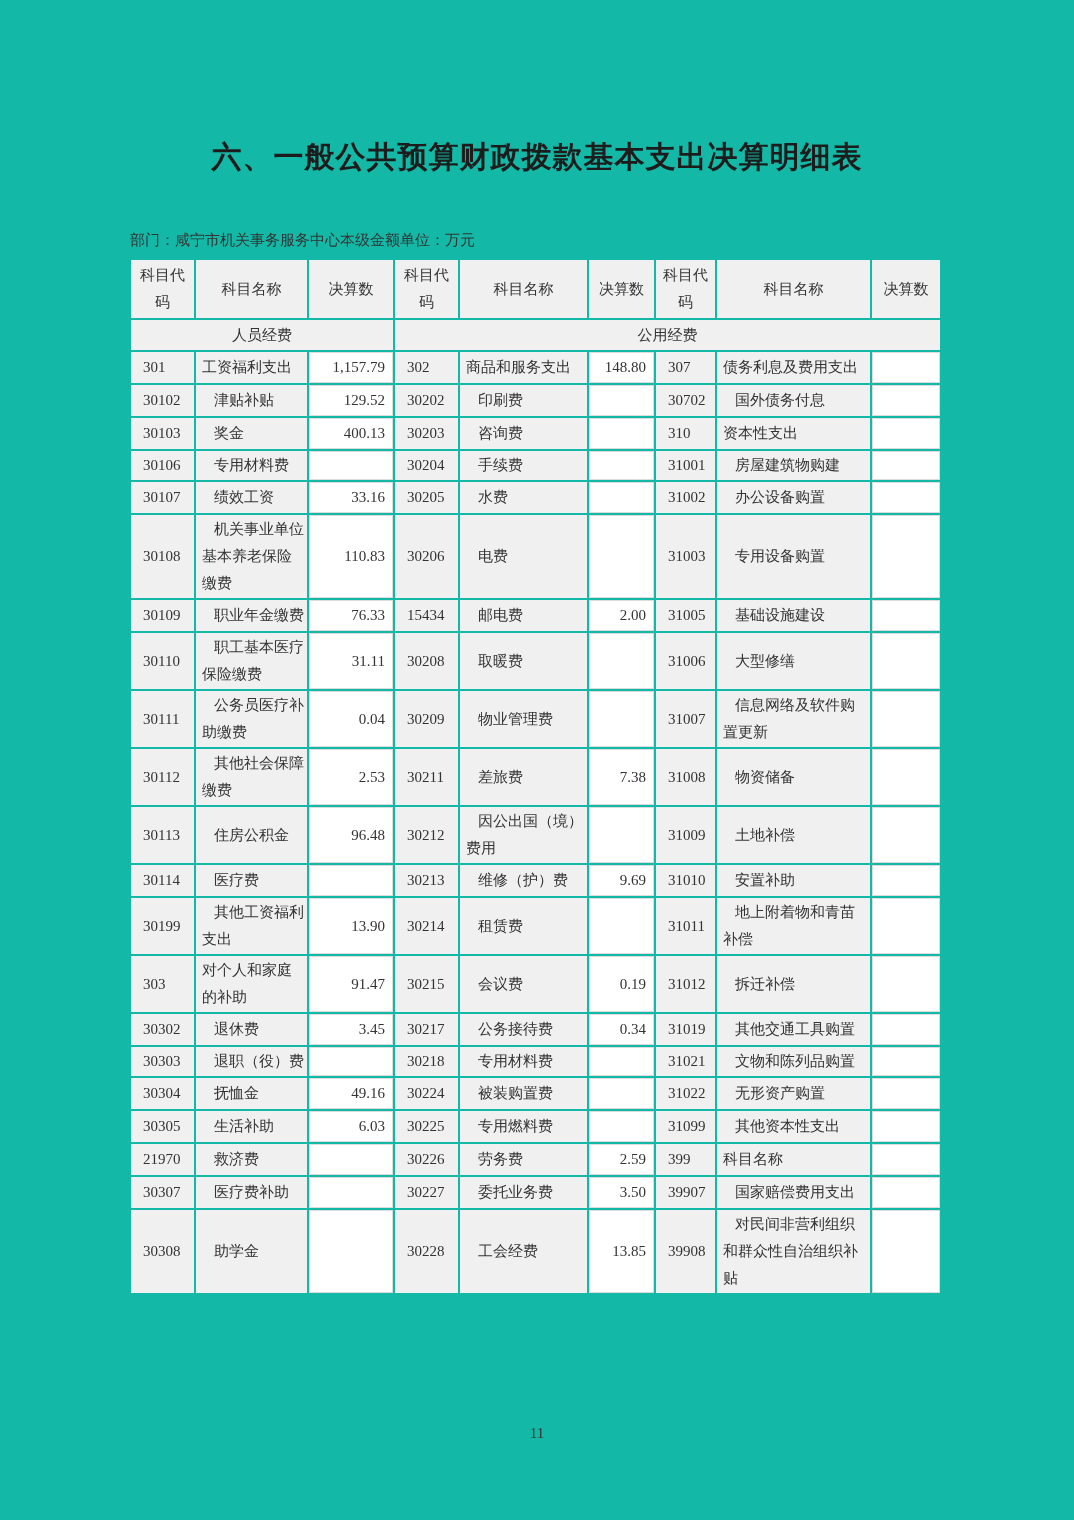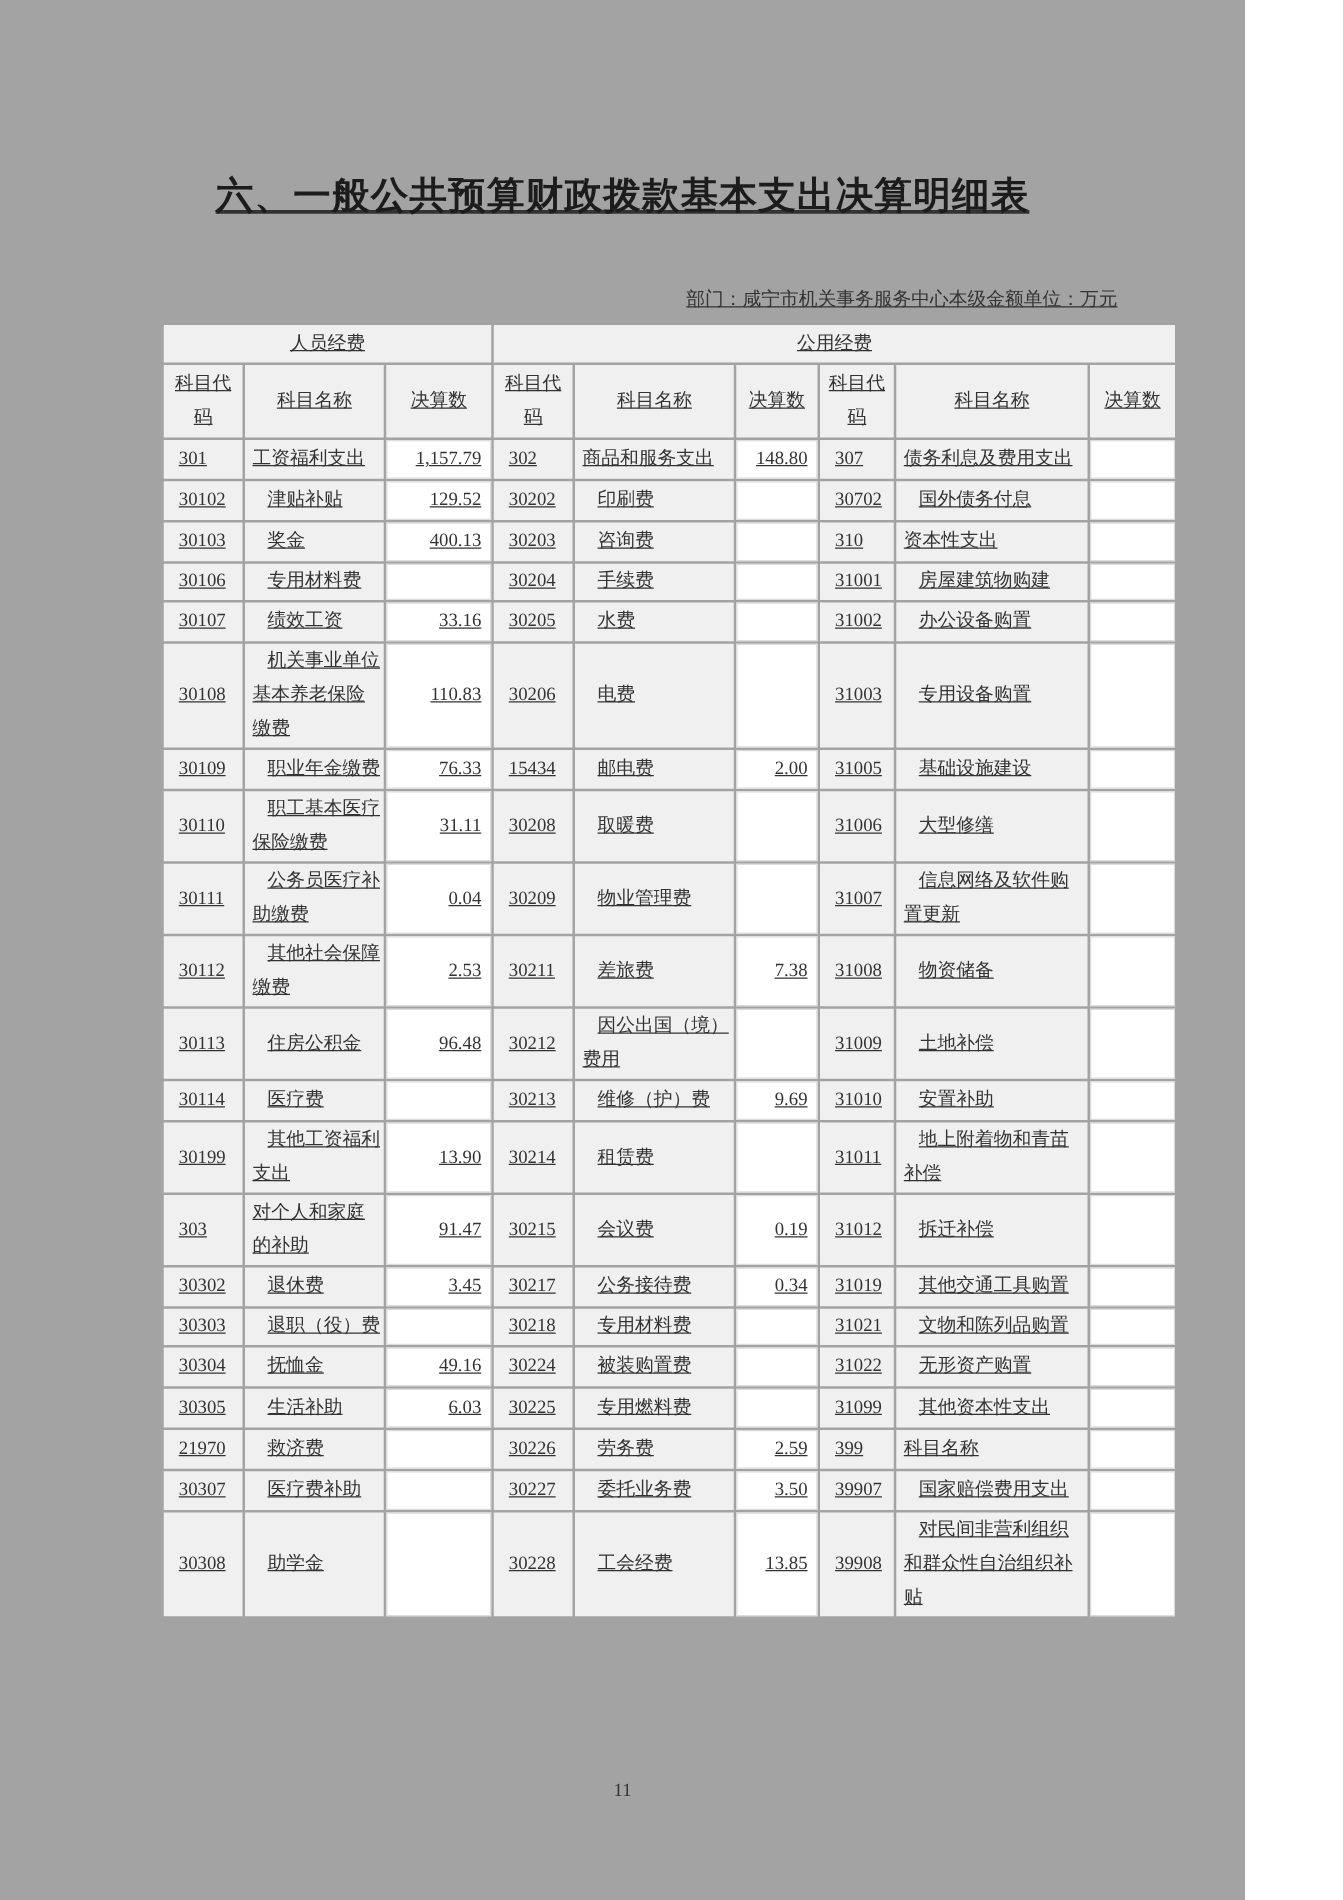--- a/index.html
+++ b/index.html
@@ -1,40 +1,39 @@
 <!DOCTYPE html>
 <html><head>
 <meta charset="utf-8">
 <style>
   * { margin:0; padding:0; box-sizing:border-box; }
   html,body { background:#ffffff; }
   .page {
     position:relative;
-    width:996px; height:1520px;
-    background:#a3a3a3;
+    width:1074px; height:1520px;
+    background:#14b8a6;
     overflow:hidden;
     font-family:"Liberation Serif","DejaVu Serif",serif;
     color:#333333;
-    text-decoration:underline;
   }
   .title {
     padding-top:136px;
     text-align:center;
     font-family:"Liberation Sans","DejaVu Sans",sans-serif;
     font-weight:bold;
     font-size:30px;
     line-height:42px;
     color:#1c1c1c;
     letter-spacing:1px;
   }
   .meta {
     width:806px;
     margin:52px 0 8px 130px;
     display:flex;
-    justify-content:flex-end;
+    justify-content:flex-start;
     font-size:15px;
     line-height:20px;
     color:#333333;
   }
   .meta .unit { margin-right:42px; }
   table.budget {
     margin-left:129px;
     width:813px;
     table-layout:fixed;
     border-collapse:separate;
@@ -107,35 +106,35 @@
         <col style="width:111px">
         <col style="width:84px">
       <col style="width:63px">
         <col style="width:127px">
         <col style="width:65px">
       <col style="width:59px">
         <col style="width:153px">
         <col style="width:68px">
     </colgroup>
     <thead>
-      <tr>
-        <th class="gh" colspan="3">人员经费</th>
-        <th class="gh" colspan="6">公用经费</th>
-      </tr>
       <tr id="col-header-row">
           <th class="ch">科目代码</th>
           <th class="ch">科目名称</th>
           <th class="ch">决算数</th>
           <th class="ch">科目代码</th>
           <th class="ch">科目名称</th>
           <th class="ch">决算数</th>
           <th class="ch">科目代码</th>
           <th class="ch">科目名称</th>
           <th class="ch">决算数</th>
         </tr>
+      <tr>
+        <th class="gh" colspan="3">人员经费</th>
+        <th class="gh" colspan="6">公用经费</th>
+      </tr>
     </thead>
     <tbody id="table-body">
         <tr>
           <td class="code">301</td>
           <td class="name">工资福利支出</td>
           <td class="value">1,157.79</td>
           <td class="code">302</td>
           <td class="name">商品和服务支出</td>
           <td class="value">148.80</td>
           <td class="code">307</td>

